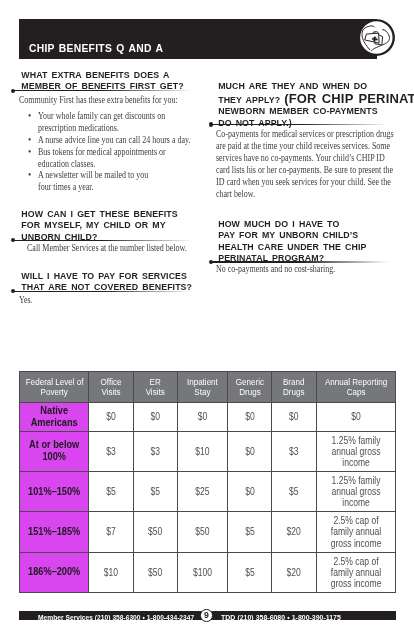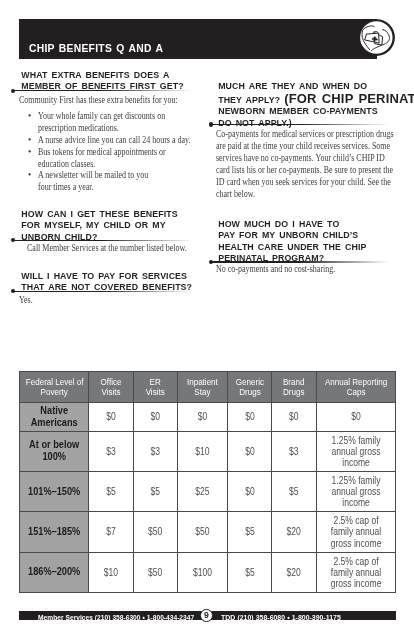--- a/index.html
+++ b/index.html
@@ -28,21 +28,21 @@
   ul.a{padding:0;list-style:none;}
   ul.a li{position:relative;padding-left:18.6px;}
   ul.a li .bu{position:absolute;left:8.8px;top:0;font-size:9.6px;line-height:11.9px;}
 
   
   table.chip{position:absolute;left:19px;top:371px;width:376px;border-collapse:collapse;table-layout:fixed;}
   table.chip th,table.chip td{border:1px solid #4a4a4a;padding:0;text-align:center;vertical-align:middle;
       font-family:"Liberation Sans",sans-serif;}
   table.chip thead th{background:#76777a;color:#ffffff;font-weight:normal;height:29.5px;}
   table.chip tbody td{background:#ffffff;height:39.4px;}
-  table.chip tbody td.lbl{background:#a3a3a3;}
+  table.chip tbody td.lbl{background:#d946ef;}
   table.chip tbody tr:first-child td{height:28px;}
   .tc{display:block;transform:scaleX(0.83);transform-origin:center;white-space:nowrap;}
   table.chip thead .tc{font-size:9.7px;line-height:10.2px;color:#ffffff;}
   table.chip tbody .tc{font-size:10.3px;line-height:11.1px;color:#4f4f4f;}
   table.chip tbody td.lbl .tc{font-size:11.1px;line-height:11.9px;color:#1a1a1a;font-weight:bold;}
 
   
   .footer{position:absolute;left:19px;top:611.4px;width:376.5px;height:9.1px;background:#231f20;}
   .foot-l{position:absolute;left:38.1px;top:617.7px;color:#fff;font-size:7.6px;
           font-weight:bold;word-spacing:0.2px;line-height:0;white-space:nowrap;

